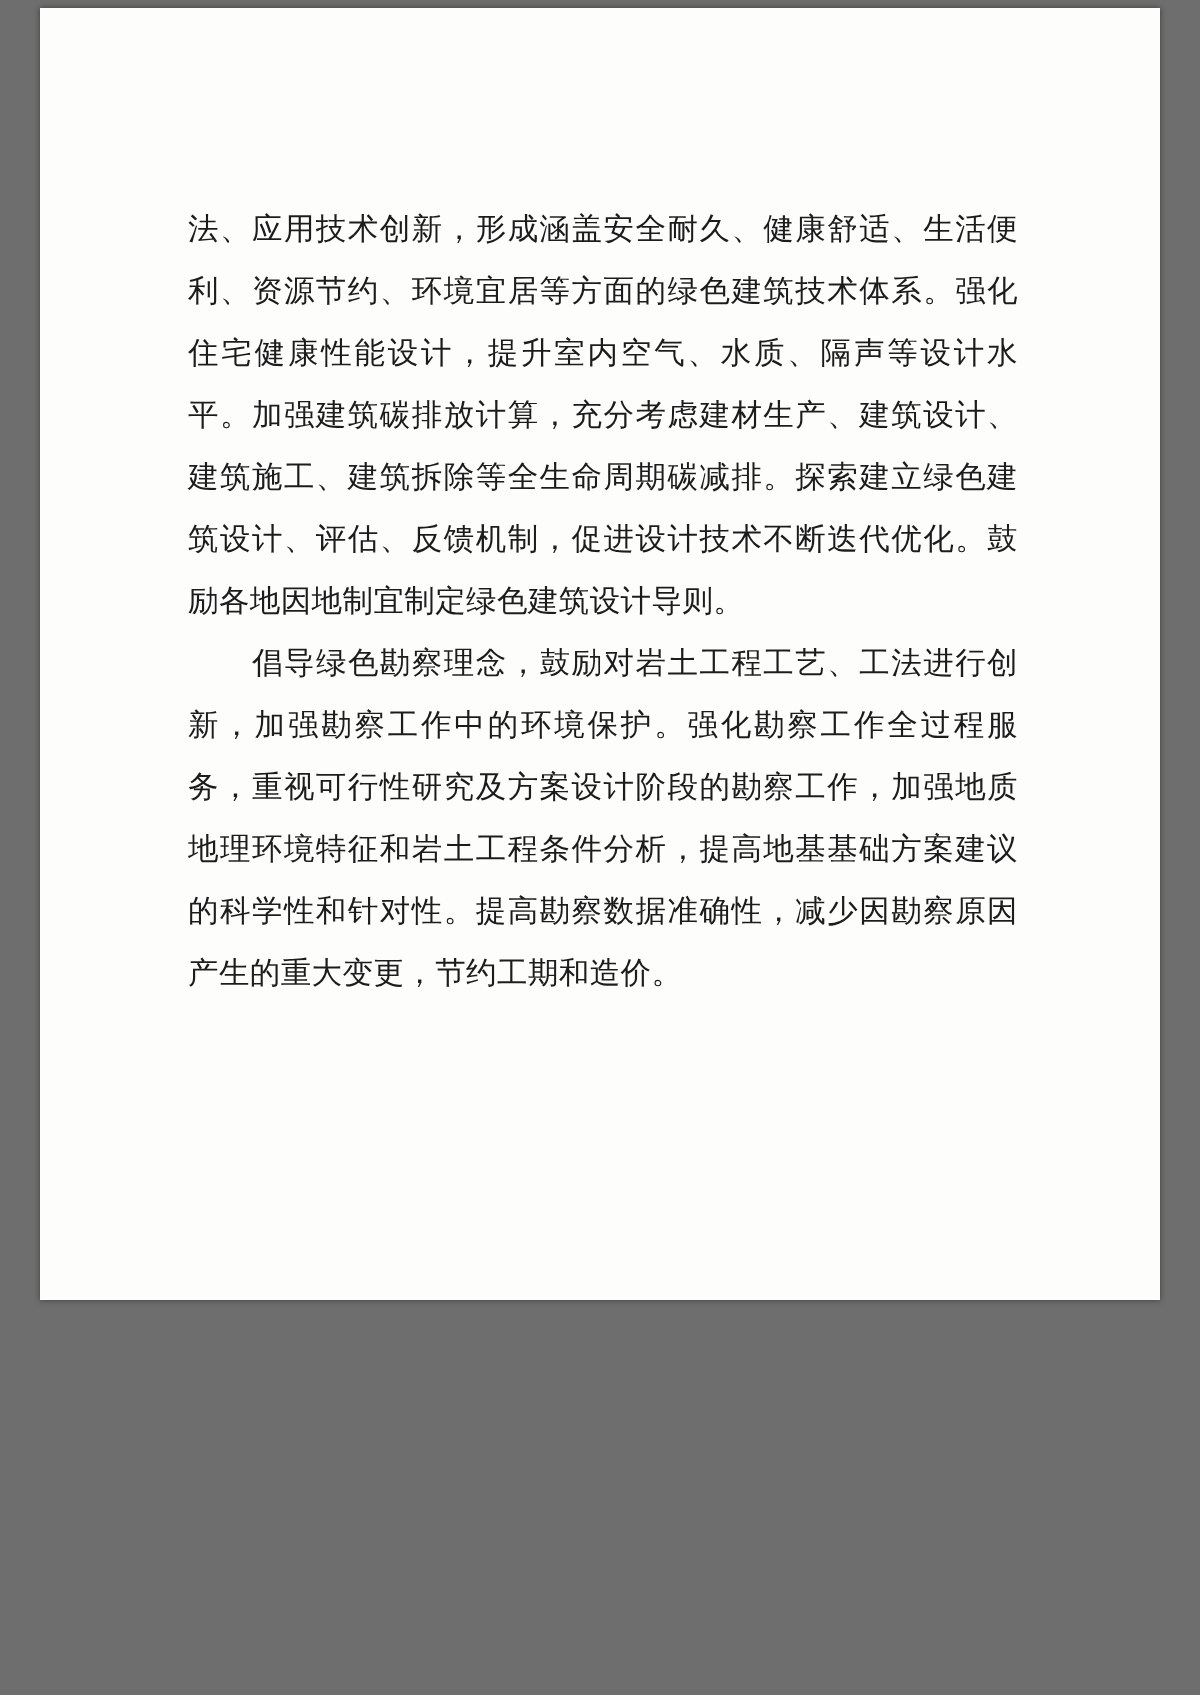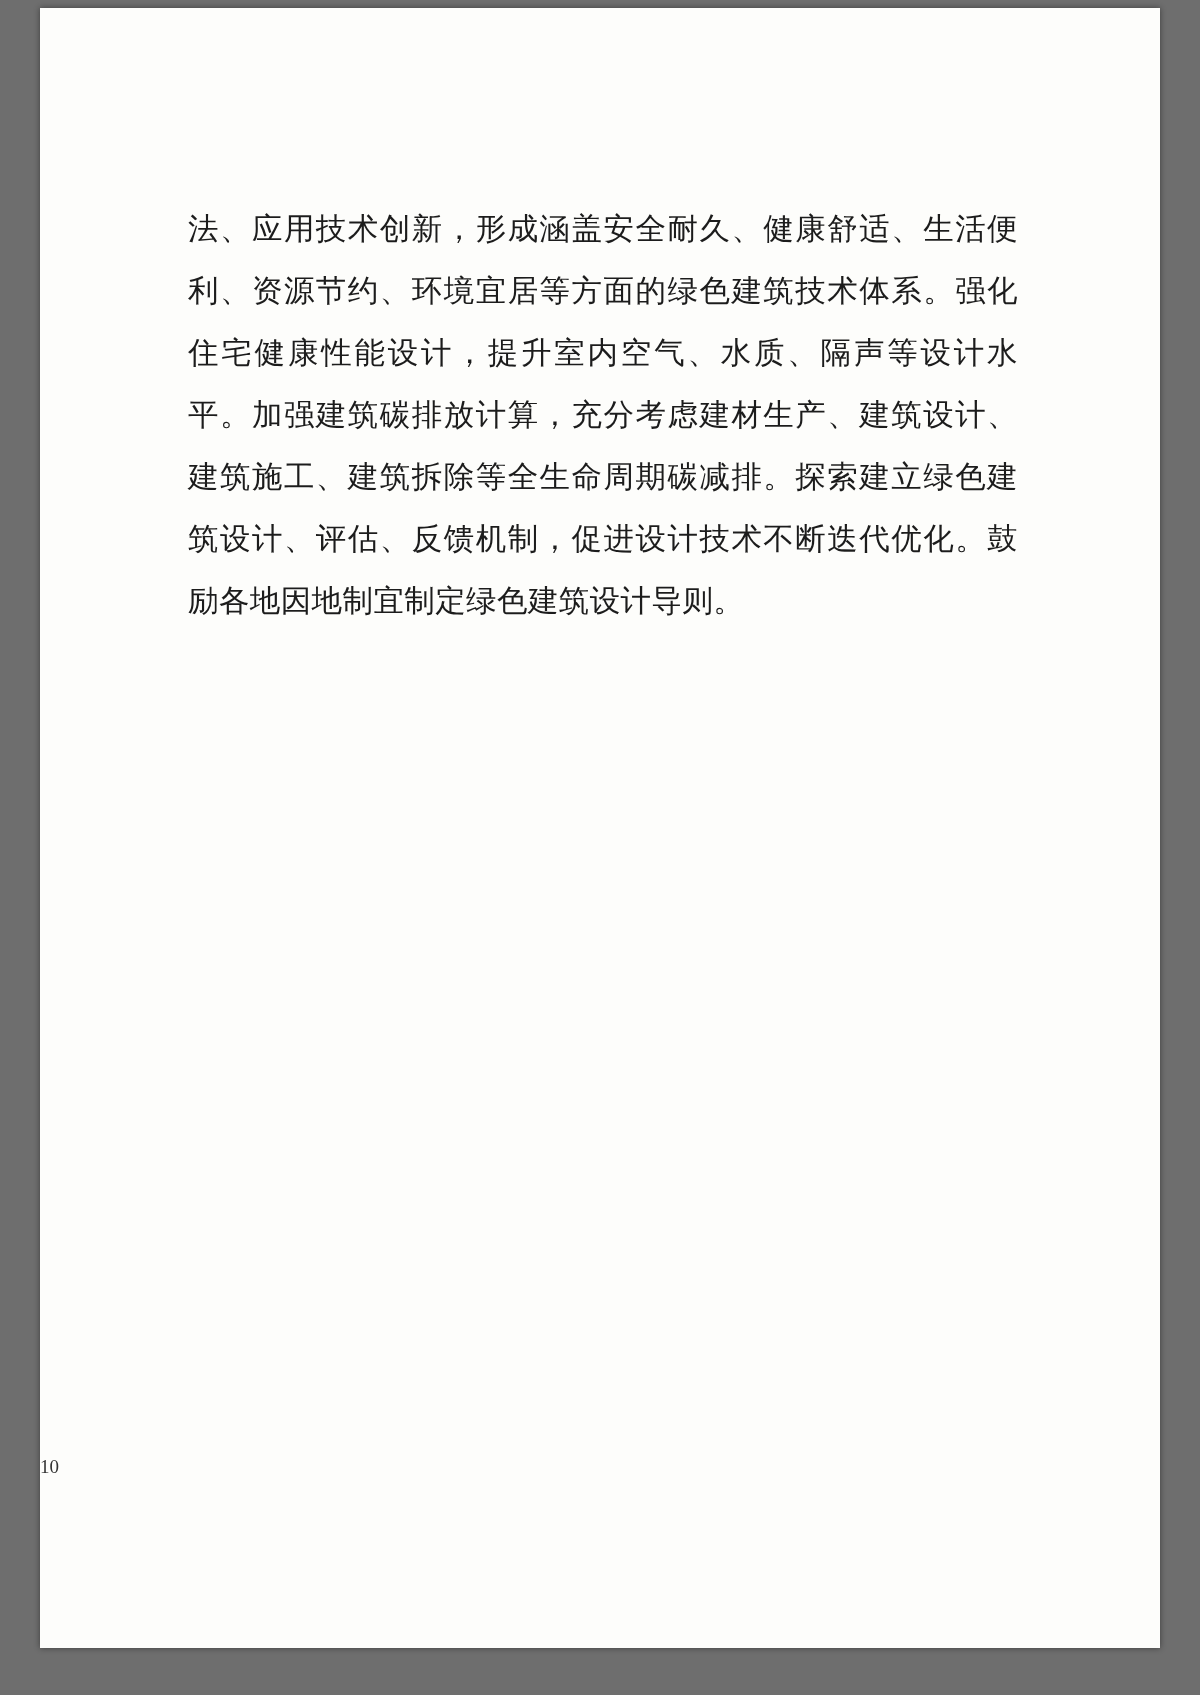--- a/index.html
+++ b/index.html
@@ -11,21 +11,21 @@
     width: 1200px;
     height: 1695px;
     display: flex;
     align-items: flex-start;
     justify-content: center;
     font-family: "Liberation Serif", serif;
   }
   .page {
     position: relative;
     width: 1120px;
-    height: 1640px;
+    height: 1292px;
     margin-top: 8px;
     background: #fdfdfb;
     box-shadow: 0 0 6px rgba(0,0,0,0.45);
     overflow: hidden;
   }
   .page-inner {
     position: absolute;
     left: 148px;
     top: 190px;
     width: 830px;
@@ -67,19 +67,20 @@
 </style>
 </head>
 <body>
 
 <div class="page">
   <div class="page-inner">
 
     <p class="para">法、应用技术创新，形成涵盖安全耐久、健康舒适、生活便利、资源节约、环境宜居等方面的绿色建筑技术体系。强化住宅健康性能设计，提升室内空气、水质、隔声等设计水平。加强建筑碳排放计算，充分考虑建材生产、建筑设计、建筑施工、建筑拆除等全生命周期碳减排。探索建立绿色建筑设计、评估、反馈机制，促进设计技术不断迭代优化。鼓励各地因地制宜制定绿色建筑设计导则。</p>
 
 
+    <p class="para indent">倡导绿色勘察理念，鼓励对岩土工程工艺、工法进行创新，加强勘察工作中的环境保护。强化勘察工作全过程服务，重视可行性研究及方案设计阶段的勘察工作，加强地质地理环境特征和岩土工程条件分析，提高地基基础方案建议的科学性和针对性。提高勘察数据准确性，减少因勘察原因产生的重大变更，节约工期和造价。</p>
 
 
 
   </div>
 
   <div class="page-number">10</div>
 </div>
 
 </body></html>

